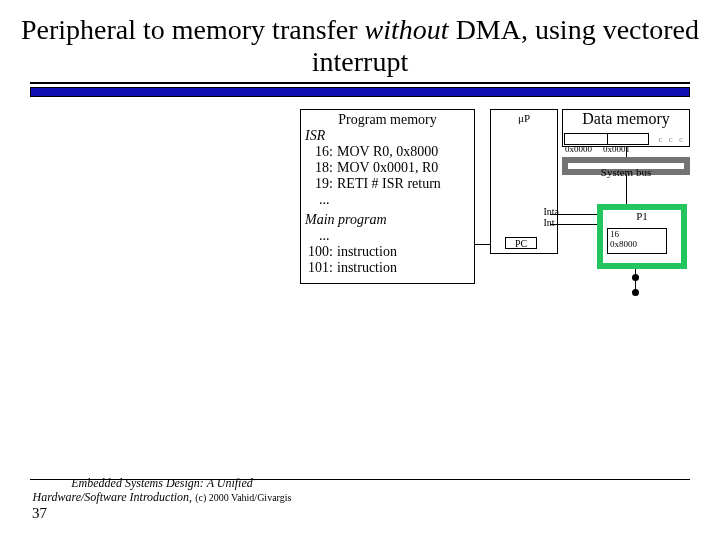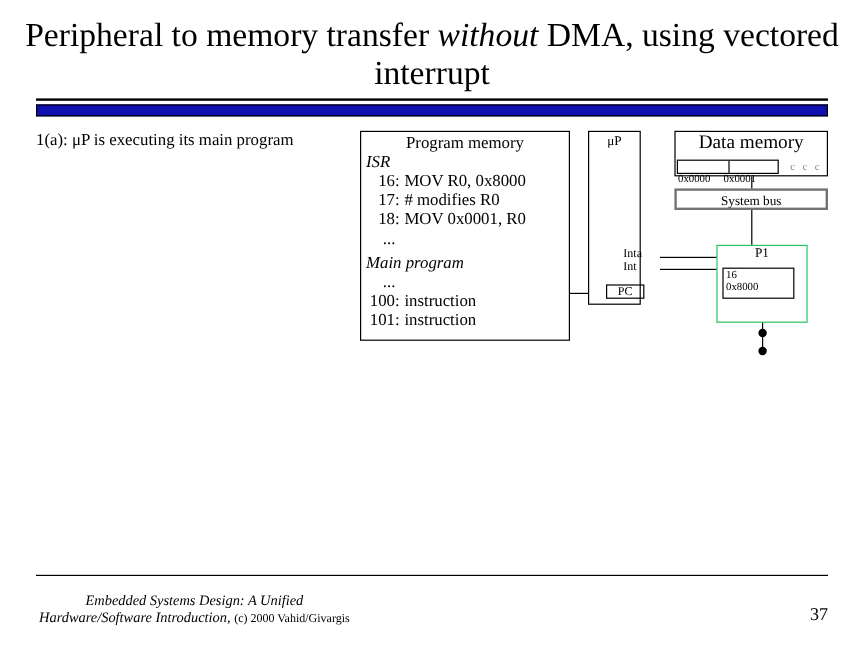--- a/index.html
+++ b/index.html
@@ -62,21 +62,21 @@
   .progmem-title { text-align: center; }
   .isr-label { font-style: italic; }
   .mainprog-label { font-style: italic; margin-top: 4px; }
   .codeline { white-space: nowrap; }
   .ln { display: inline-block; width: 28px; text-align: right; margin-right: 4px; }
   .dotline { padding-left: 14px; }
 
   .uP {
     position: absolute;
     left: 190px; top: 0;
-    width: 44px; height: 145px;
+    width: 68px; height: 145px;
     border: 1px solid #000;
     font-size: 11px;
   }
   .uP-label { position: absolute; left: 50%; top: 2px; transform: translateX(-50%); }
   .inta { position: absolute; right: -2px; top: 96px; text-align: left; font-size: 10px; line-height: 1.1; }
   .pcbox {
     position: absolute;
     left: 14px; bottom: 4px;
     width: 32px; height: 12px;
     border: 1px solid #000;
@@ -116,31 +116,31 @@
     position: absolute;
     right: 4px; bottom: 2px;
     font-size: 9px; letter-spacing: 2px;
     color: #888;
   }
 
   .sysbus {
     position: absolute;
     left: 262px; top: 48px;
     width: 128px; height: 18px;
-    border: 2px solid #737373;
+    border: 6px solid #737373;
     font-size: 11px;
     text-align: center;
     line-height: 18px;
   }
 
   .p1 {
     position: absolute;
     left: 297px; top: 95px;
-    width: 76px; height: 65px;
-    border: 1px solid #22c55e;
+    width: 90px; height: 65px;
+    border: 6px solid #22c55e;
     font-size: 11px;
   }
   .p1-label { text-align: center; }
   .p1-addrbox {
     position: absolute;
     left: 4px; top: 18px;
     width: 60px; height: 26px;
     border: 1px solid #000;
     font-size: 9px;
     padding: 1px 2px;
@@ -158,22 +158,23 @@
   
   .line { position: absolute; background: #000; }
   .h { height: 1px; }
   .v { width: 1px; }
 
   .footer {
     position: absolute;
     left: 32px; bottom: 18px; right: 30px;
     display: flex;
     justify-content: space-between;
-    align-items: flex-end;
+    align-items: flex-start;
     font-size: 12px;
+    flex-direction: column;
   }
   .footer .book {
     width: 260px;
     font-style: italic;
     text-align: center;
     line-height: 1.15;
   }
   .footer .book .copy { font-style: normal; font-size: 10px; }
   .footer .pagenum { font-size: 15px; }
   .footer-line {
@@ -186,31 +187,30 @@
 <body>
 
 <div class="title">
   <span>Peripheral to memory transfer </span><span class="italic">without</span><span> DMA, using vectored interrupt</span>
 </div>
 <div class="title-underline"></div>
 <div class="blue-bar"></div>
 
 <div class="content">
   <div class="lefttext">
-    <p>1(a): μP is executing its main program</p>
   </div>
 
   <div class="diagram">
 
     <div class="progmem">
       <div class="progmem-title">Program memory</div>
       <div class="isr-label">ISR</div>
       <div class="codeline"><span class="ln">16:</span><span>MOV R0, 0x8000</span></div>
-      <div class="codeline"><span class="ln">17:</span><span># modifies R0</span></div>
       <div class="codeline"><span class="ln">18:</span><span>MOV 0x0001, R0</span></div>
+      <div class="codeline"><span class="ln">19:</span><span>RETI  # ISR return</span></div>
       <div class="dotline">...</div>
       <div class="mainprog-label">Main program</div>
       <div class="dotline">...</div>
       <div class="codeline"><span class="ln">100:</span><span>instruction</span></div>
       <div class="codeline"><span class="ln">101:</span><span>instruction</span></div>
     </div>
 
     <div class="uP">
       <div class="uP-label">μP</div>
       <div class="inta">

